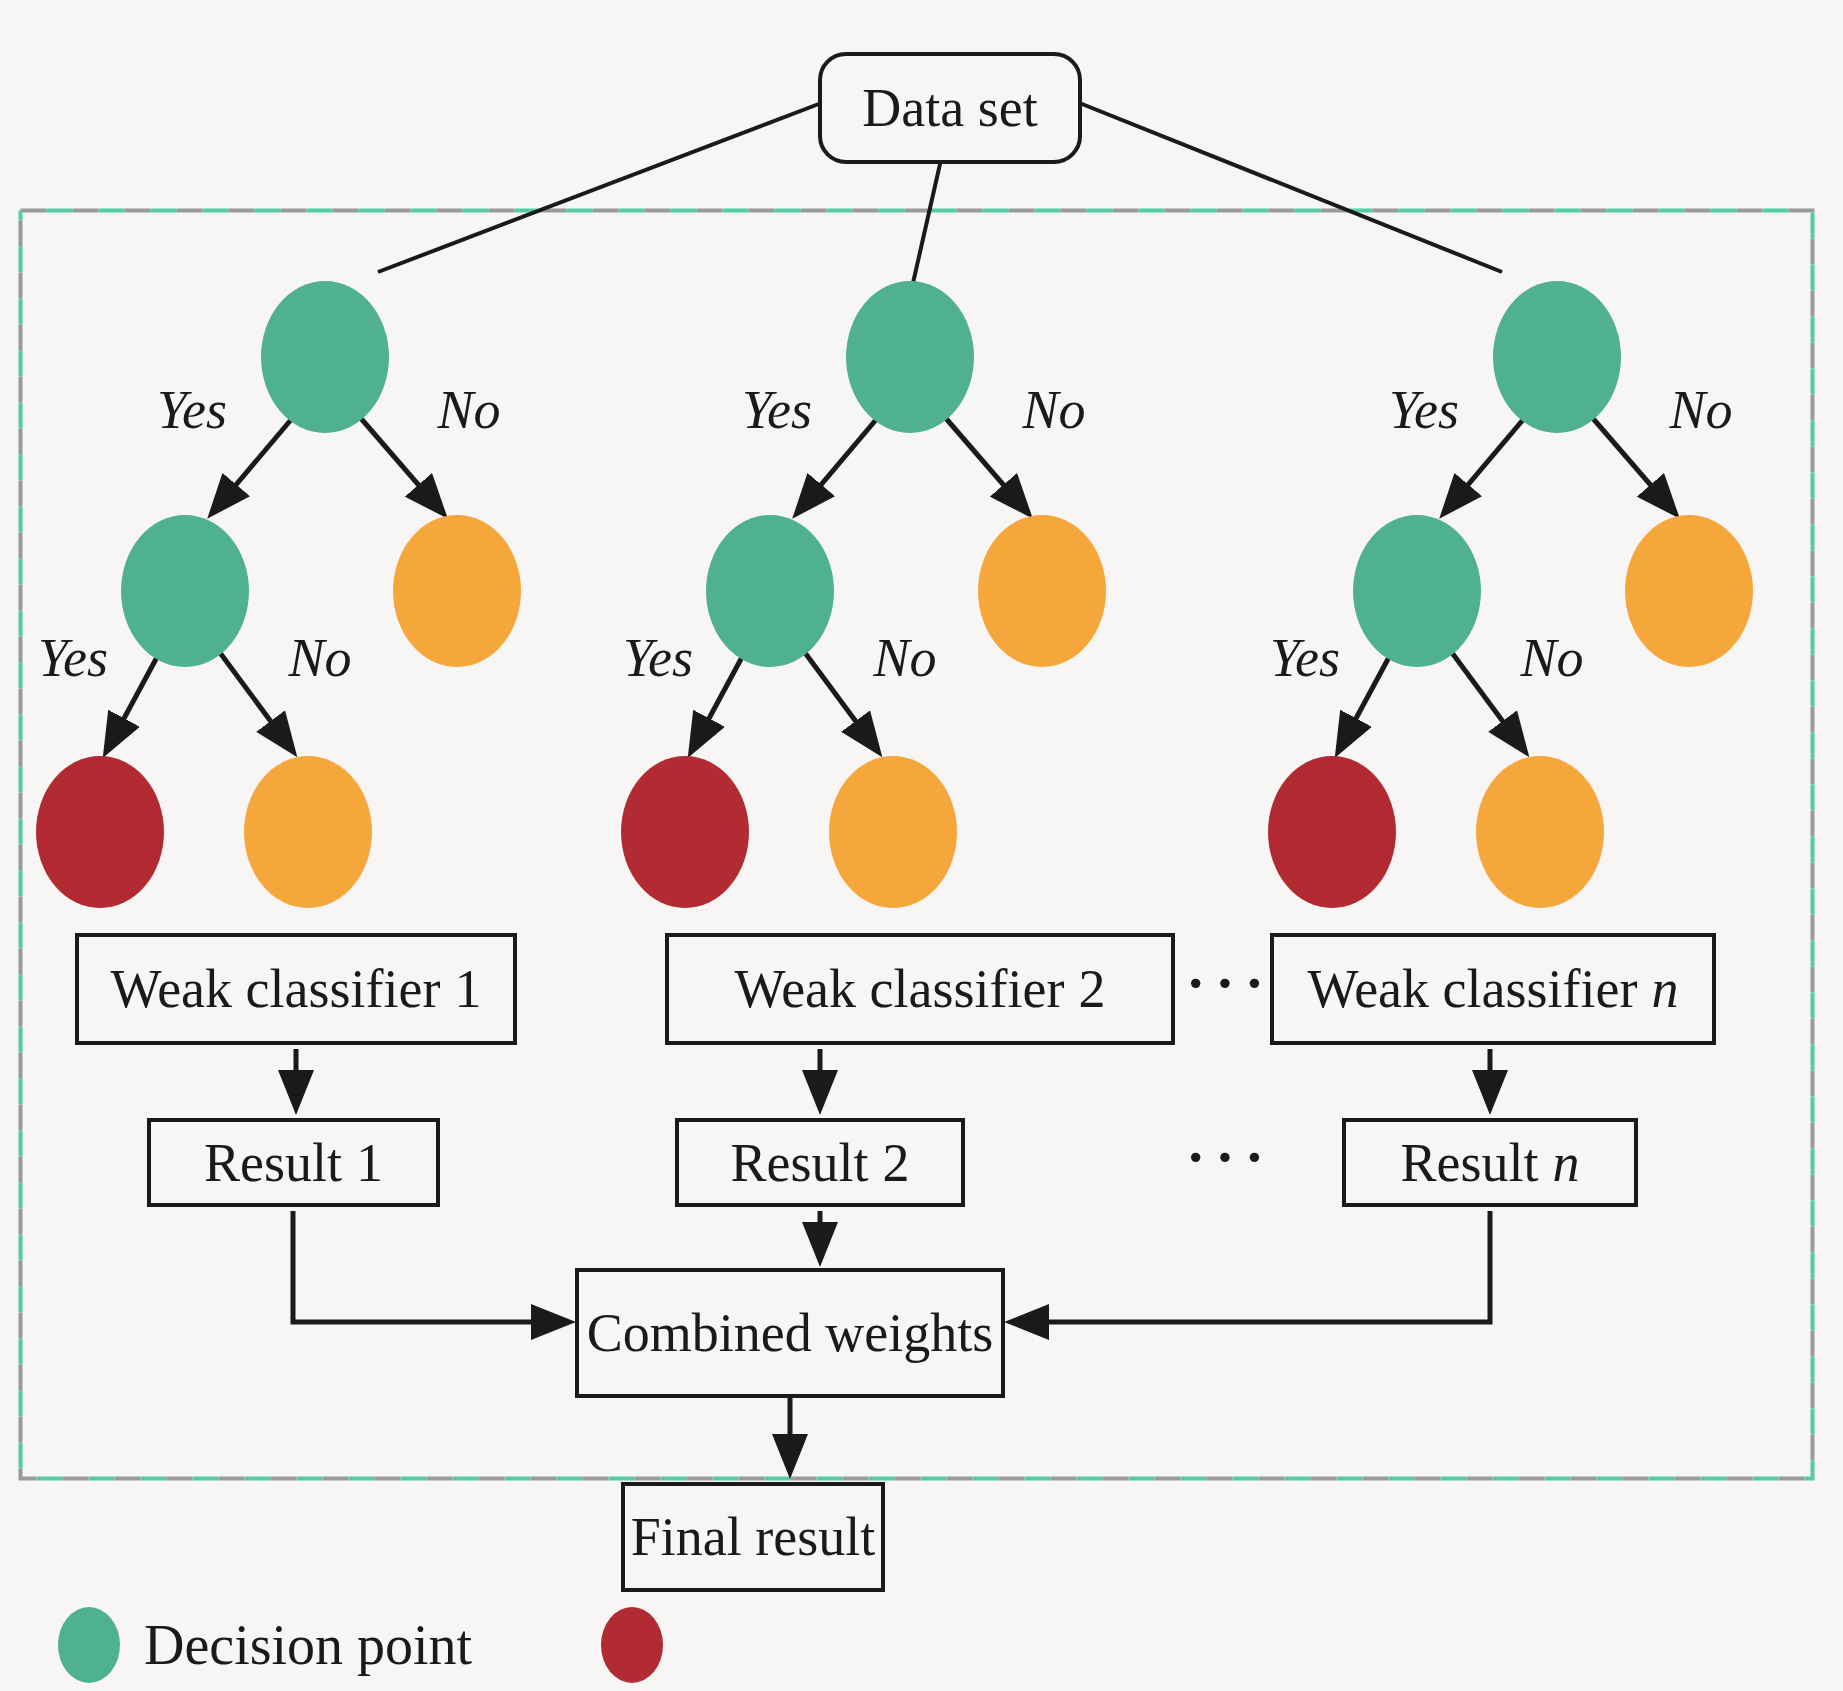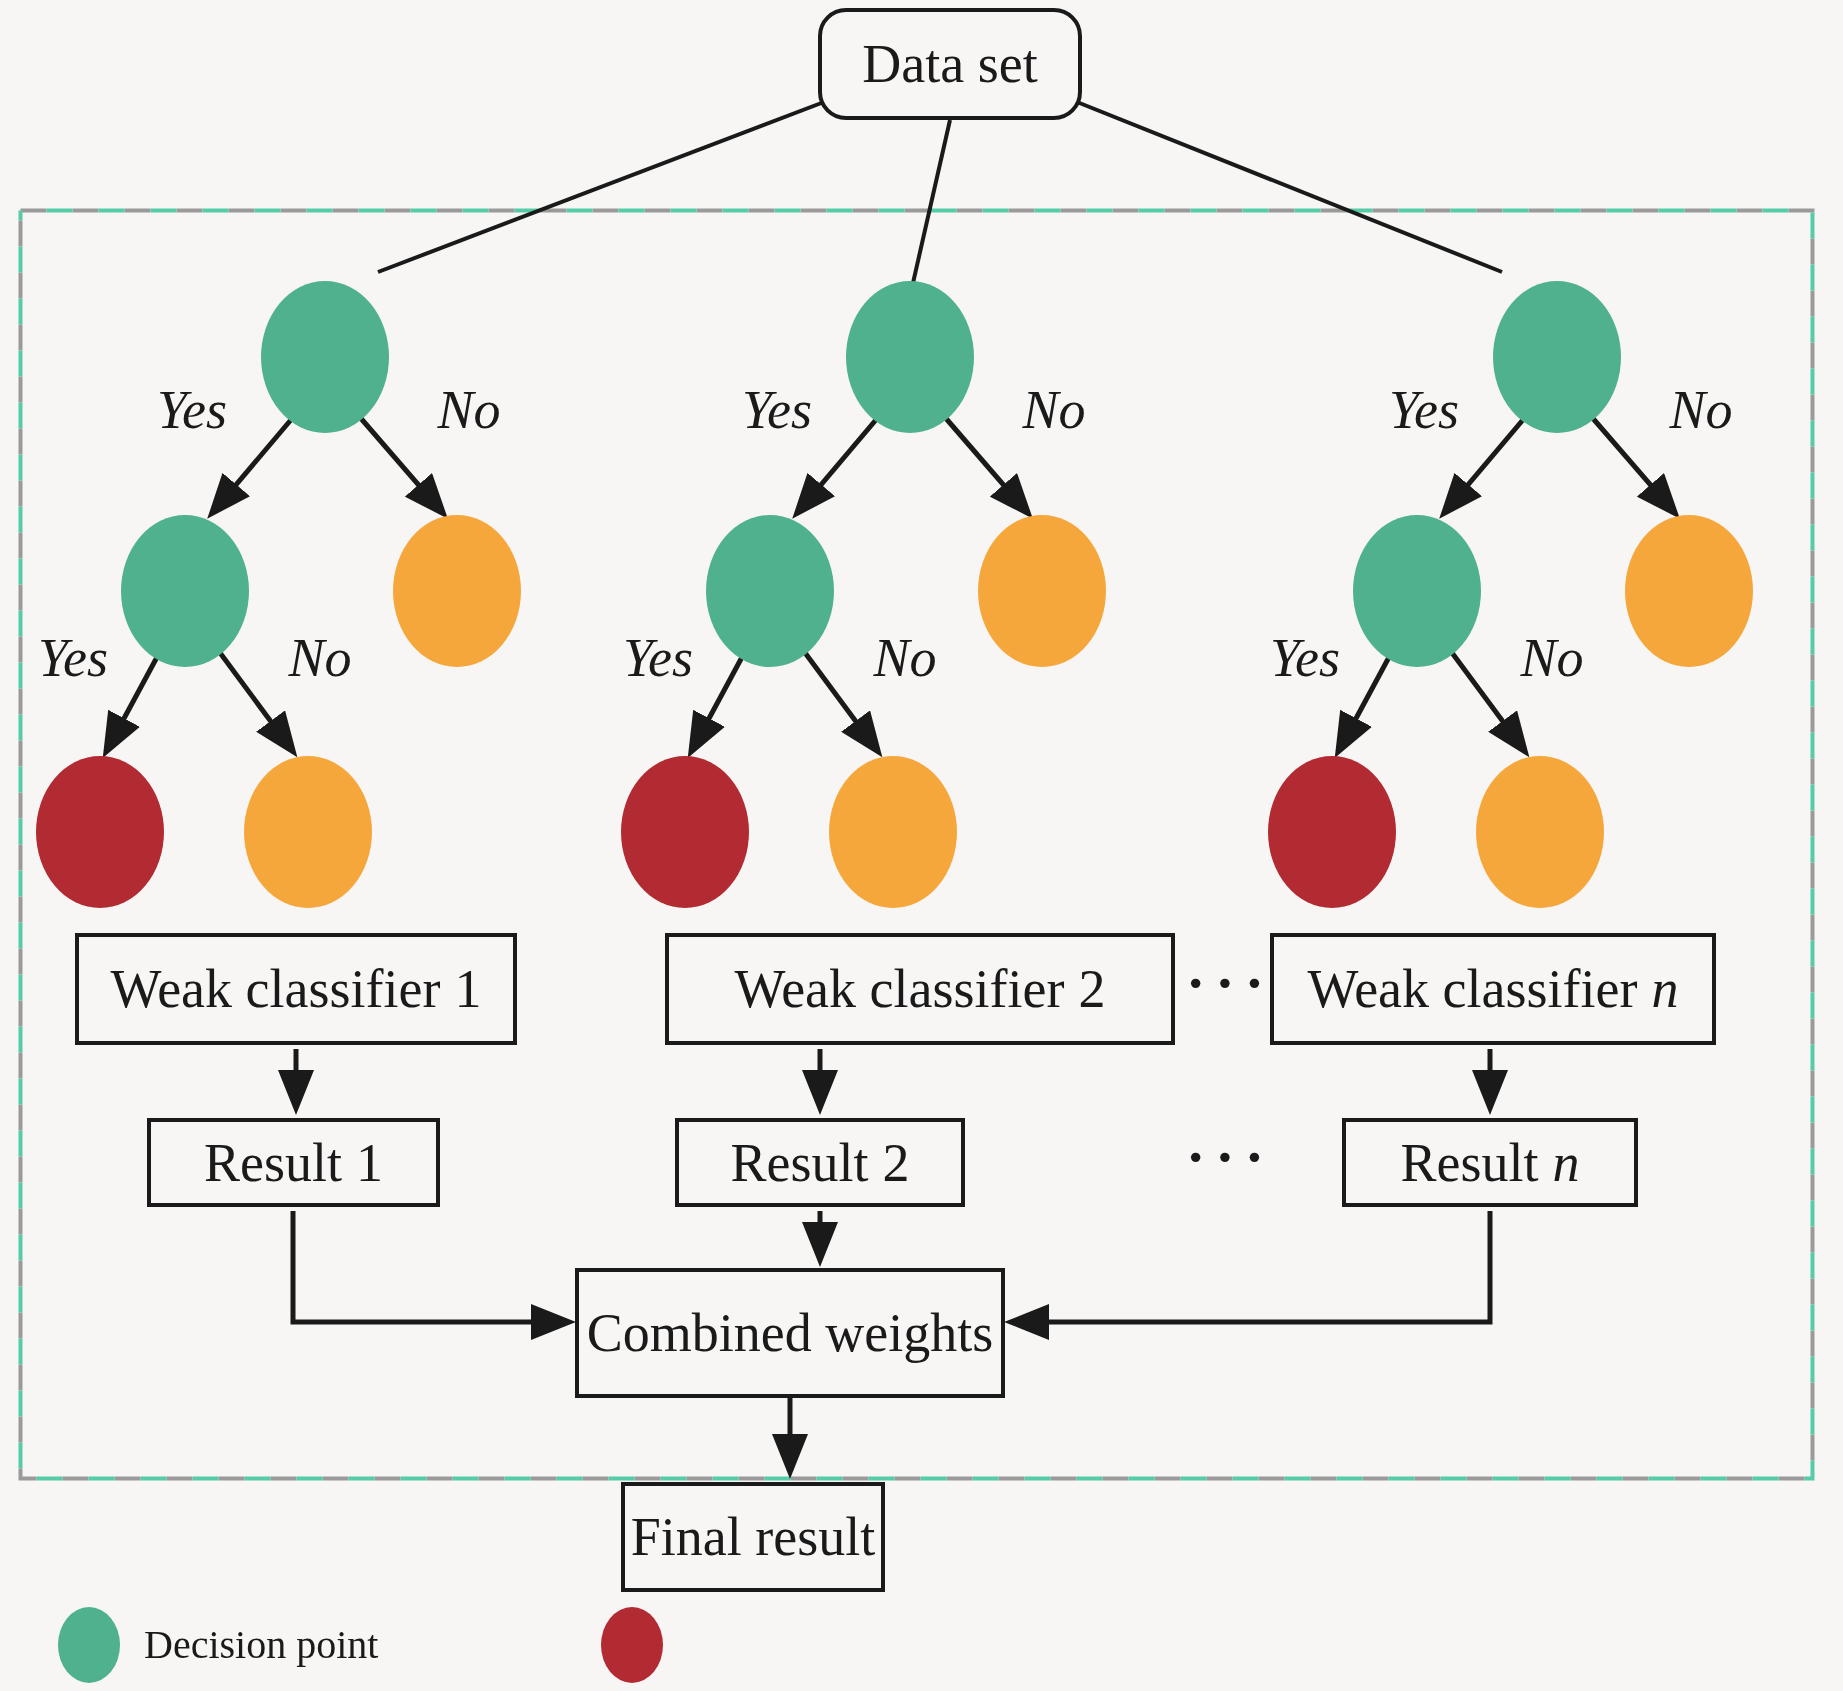--- a/index.html
+++ b/index.html
@@ -18,21 +18,21 @@
     border: 4px solid #1a1a1a;
     background: #f7f6f5;
     display: flex;
     align-items: center;
     justify-content: center;
     font-size: 54px;
     line-height: 1;
     box-sizing: border-box;
     white-space: nowrap;
   }
-  .rounded { border-radius: 28px; }
+  .rounded { border-radius: 28px; margin-top: 44px; }
   .num { margin-left: 0.26em; }
   .it { font-style: italic; }
   .branch-label {
     position: absolute;
     transform: translate(-50%, -50%);
     font-size: 54px;
     line-height: 1;
     white-space: nowrap;
     font-style: italic;
   }
@@ -45,21 +45,21 @@
     line-height: 1;
   }
   .legend-item {
     position: absolute;
     top: 1603px;
     height: 84px;
     display: flex;
     align-items: center;
   }
   .legend-swatch { display: block; margin-right: 24px; }
-  .legend-label { font-size: 40px; line-height: 1; white-space: nowrap; }
+  .legend-label { font-size: 56px; line-height: 1; white-space: nowrap; }
 </style>
 </head>
 <body>
 
 <div class="canvas">
 
   <svg class="layer" width="1843" height="1691" viewBox="0 0 1843 1691">
     <defs>
       <marker id="ah" viewBox="0 0 10 8" refX="8" refY="4" markerWidth="9" markerHeight="7.2" orient="auto-start-reverse">
         <path d="M0,0 L10,4 L0,8 Z" fill="#1a1a1a"></path>

